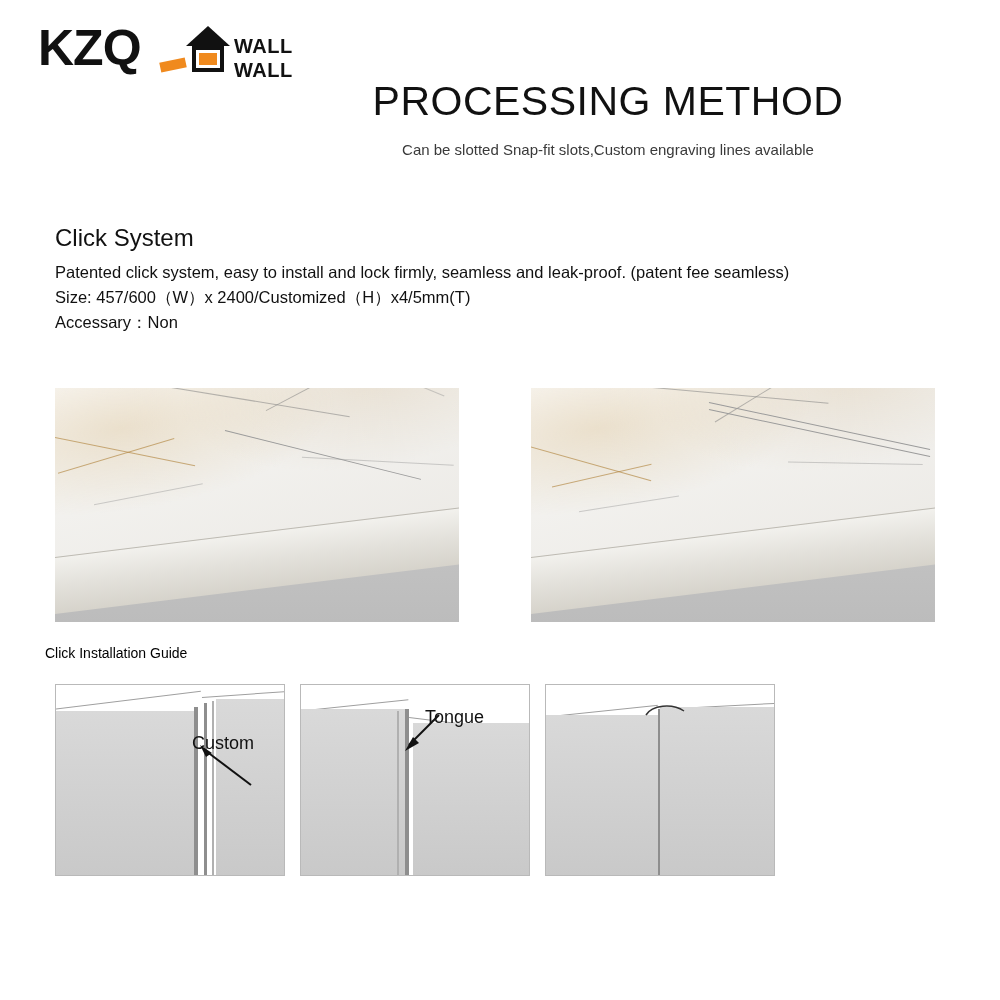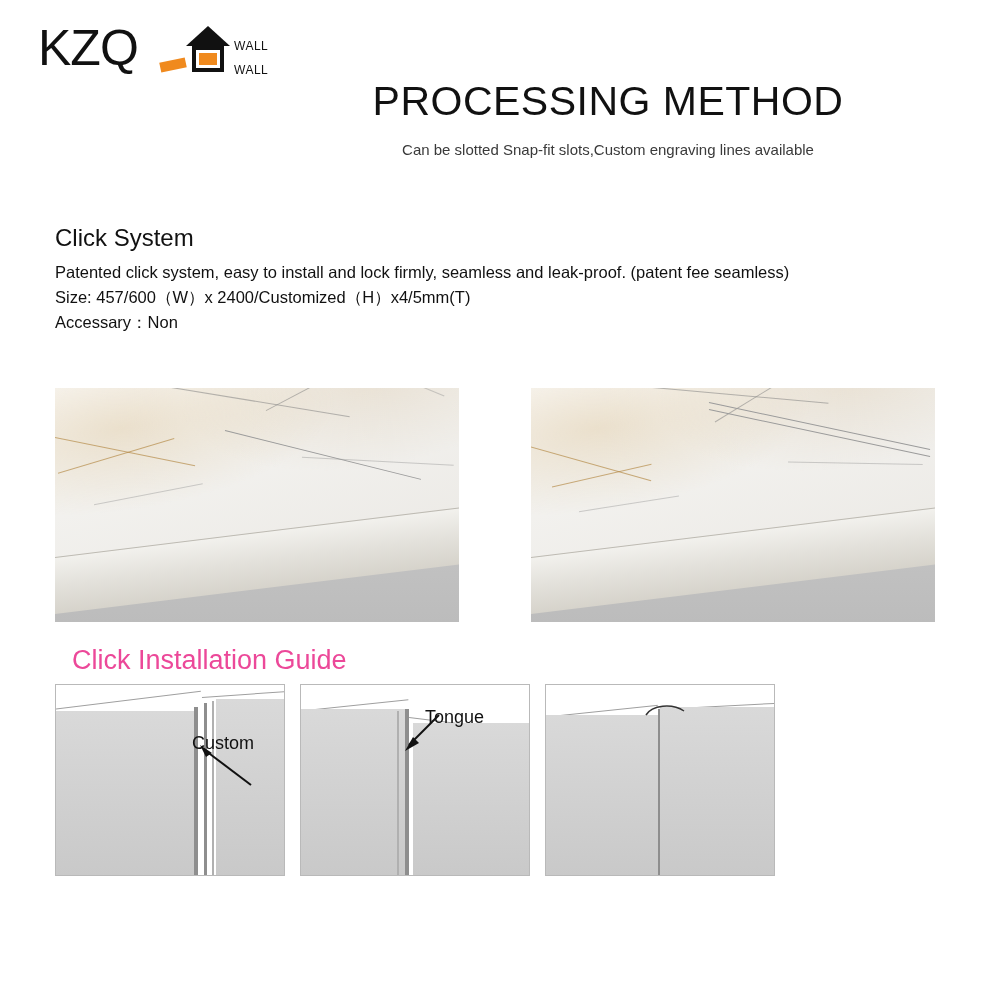--- a/index.html
+++ b/index.html
@@ -24,21 +24,21 @@
   }
   .logo {
     position: absolute;
     left: 38px;
     top: 16px;
     width: 230px;
     height: 70px;
   }
   .logo-mark {
     font-size: 50px;
-    font-weight: normal;
+    font-weight: bold;
     letter-spacing: -1px;
     font-family: "Liberation Sans", sans-serif;
     color: #111;
     position: absolute;
     left: 0;
     top: 4px;
     line-height: 56px;
   }
   .logo-q-accent {
     position: absolute;
@@ -74,22 +74,22 @@
   .logo-house .window {
     position: absolute;
     left: 13px; top: 27px;
     width: 18px; height: 12px;
     background: #f08a1e;
   }
   .logo-text {
     position: absolute;
     left: 196px;
     top: 18px;
-    font-size: 12px;
-    font-weight: normal;
+    font-size: 20px;
+    font-weight: bold;
     line-height: 24px;
     letter-spacing: 0.5px;
     color: #111;
   }
 
   .title-block {
     position: absolute;
     right: 22px;
     top: 78px;
     text-align: center;
@@ -182,24 +182,24 @@
   }
   .seam-line {
     position: absolute;
     border-top: 1.5px solid #9b9b9b;
     transform-origin: left center;
   }
 
   
   .guide-title {
     position: absolute;
-    left: 72px;
+    left: 45px;
     top: 645px;
-    font-size: 27px;
-    color: #ec4899;
+    font-size: 14px;
+    color: #000000;
   }
   .guide-box {
     position: absolute;
     top: 684px;
     width: 228px;
     height: 190px;
     border: 1px solid #b9b9b9;
     background: #ffffff;
     overflow: hidden;
   }

